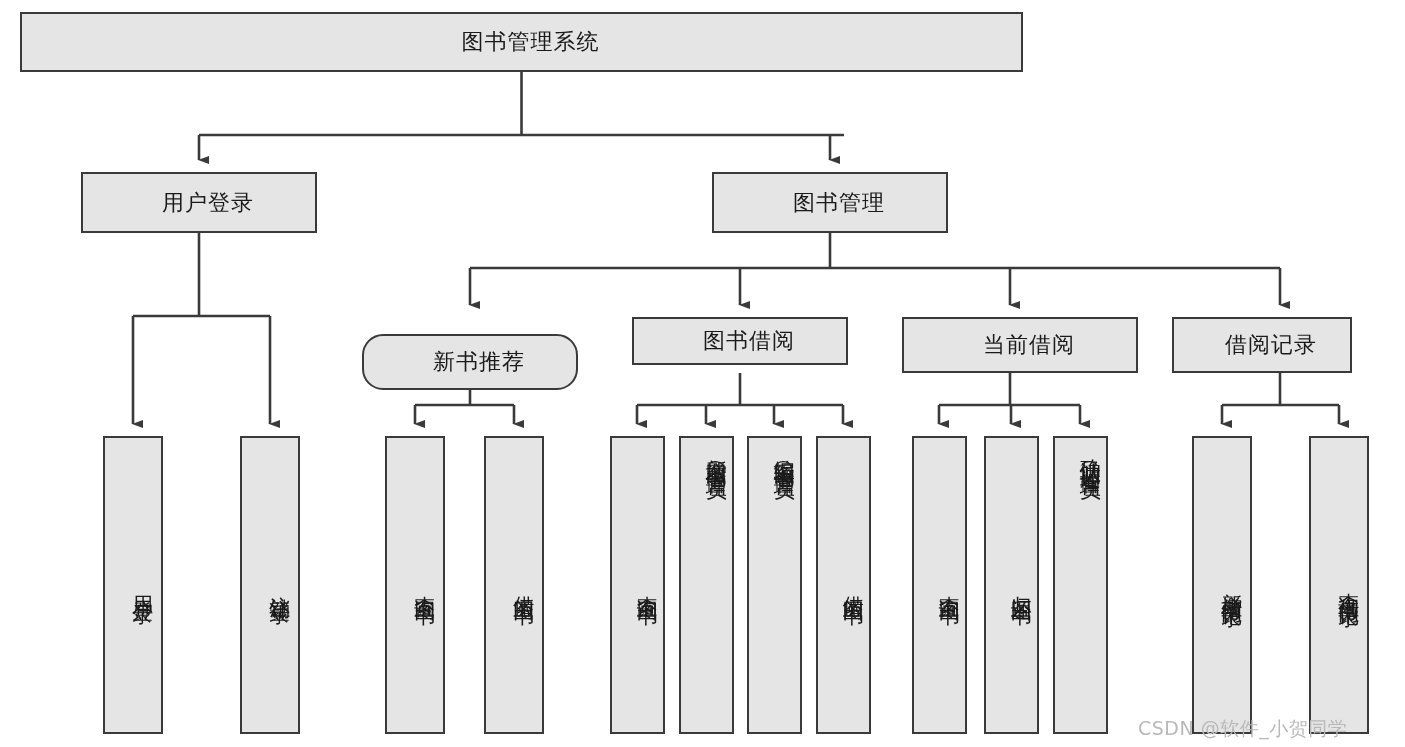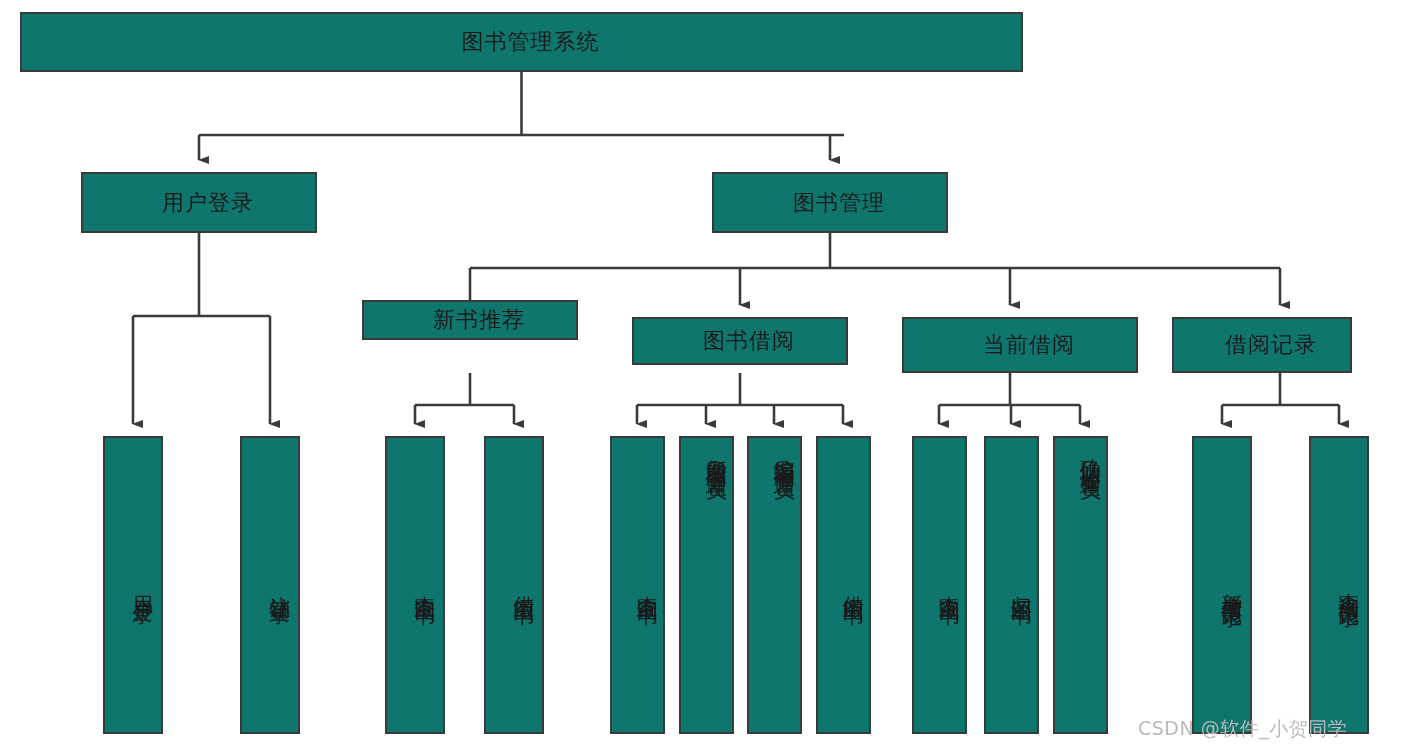--- a/index.html
+++ b/index.html
@@ -21,21 +21,21 @@
     position: absolute;
     left: 0;
     top: 0;
     width: 1405px;
     height: 747px;
   }
   .node {
     position: absolute;
     box-sizing: border-box;
     border: 2.5px solid #3a3a3a;
-    background: #0f766e;
+    background: #e5e5e5;
     display: flex;
     align-items: center;
     justify-content: center;
     color: #1a1a1a;
     padding-left: 18px;
   }
   .node.horiz {
     font-size: 22px;
     letter-spacing: 1px;
   }
@@ -125,21 +125,21 @@
     <span>图书管理系统</span>
   </div>
 
   <div class="node horiz" id="n-l2-0" style="left: 81px; top: 172px; width: 236px; height: 61px;">
     <span>用户登录</span>
   </div>
   <div class="node horiz" id="n-l2-1" style="left: 712px; top: 172px; width: 236px; height: 61px;">
     <span>图书管理</span>
   </div>
 
-  <div class="node horiz" id="n-l3-0" style="left: 362px; top: 300px; width: 216px; height: 40px;">
+  <div class="node horiz" id="n-l3-0" style="left: 362px; top: 334px; width: 216px; height: 56px; border-radius: 21px;">
     <span>新书推荐</span>
   </div>
   <div class="node horiz" id="n-l3-1" style="left: 632px; top: 317px; width: 216px; height: 48px;">
     <span>图书借阅</span>
   </div>
   <div class="node horiz" id="n-l3-2" style="left: 902px; top: 317px; width: 236px; height: 56px;">
     <span>当前借阅</span>
   </div>
   <div class="node horiz" id="n-l3-3" style="left: 1172px; top: 317px; width: 180px; height: 56px;">
     <span>借阅记录</span>

